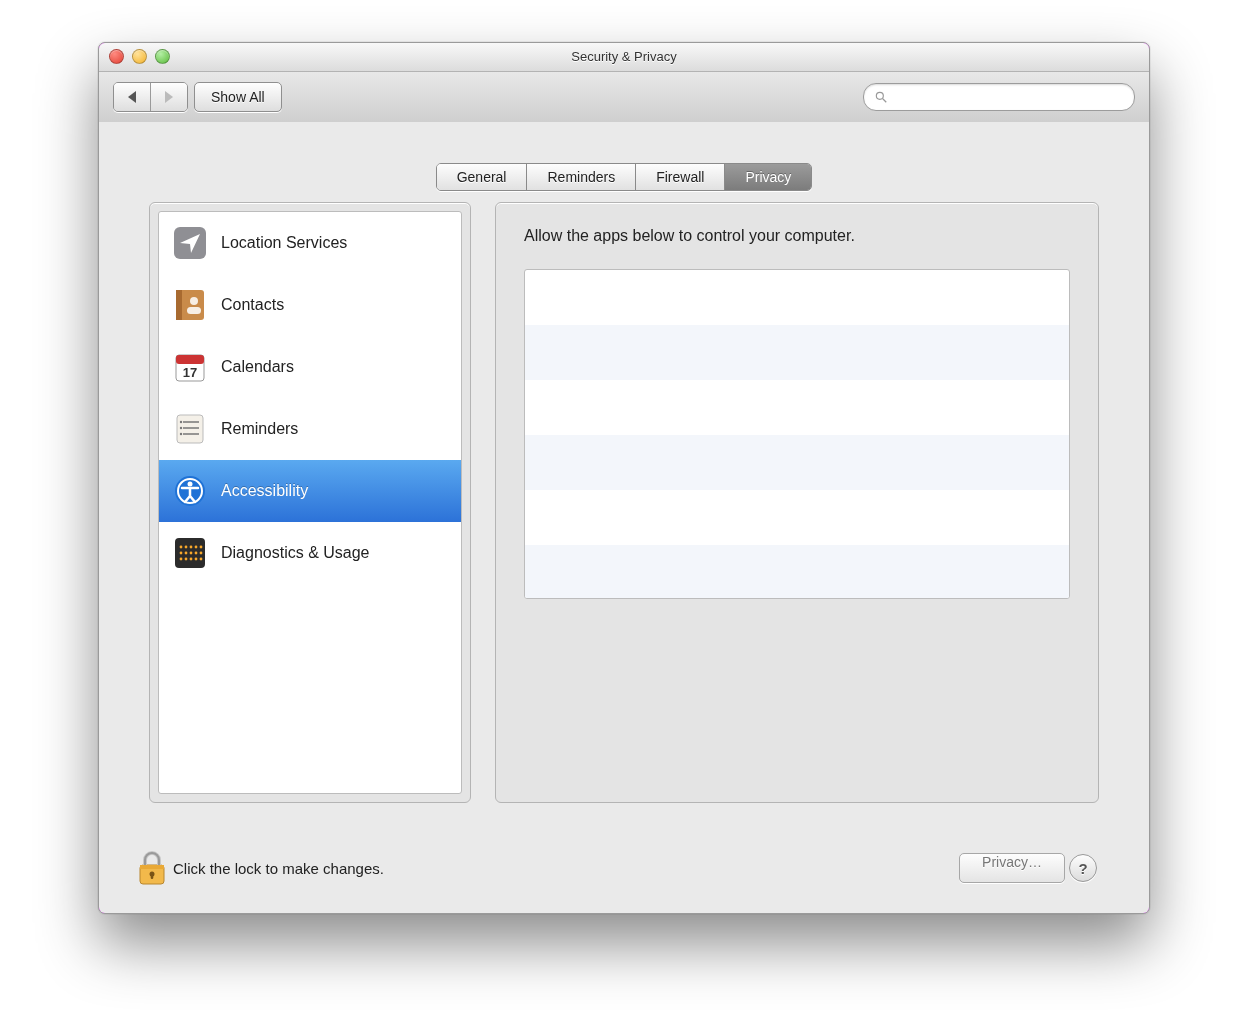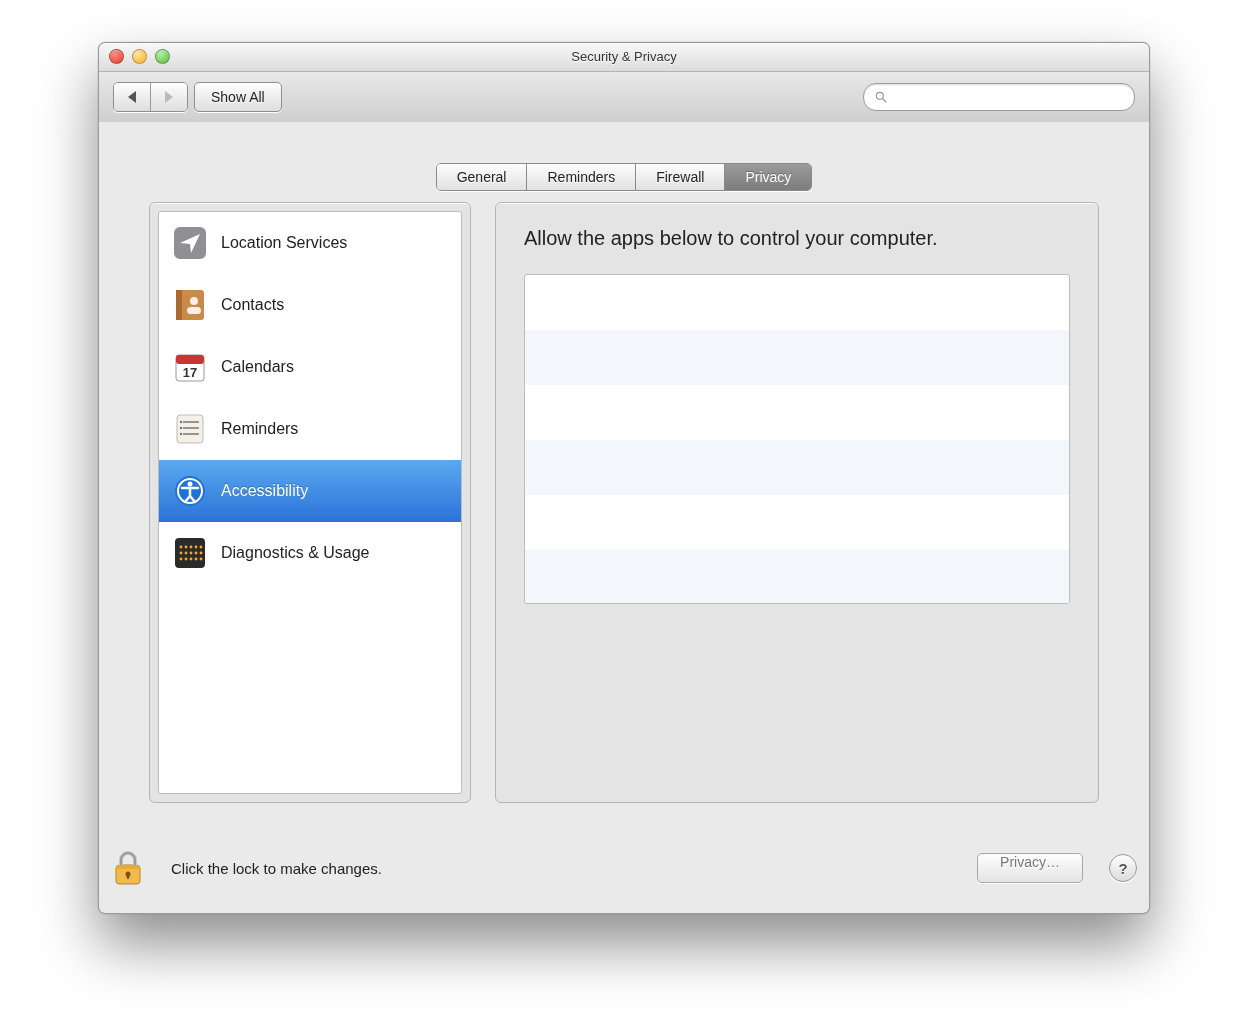--- a/index.html
+++ b/index.html
@@ -73,29 +73,29 @@
     position:absolute;inset:8px;background:#fff;border:1px solid #bcbcbc;border-radius:3px;
     overflow:hidden;
   }
   .li{
     display:flex;align-items:center;gap:14px;height:62px;padding:0 14px;font-size:16px;color:#222;
   }
   .li.selected{
     background:linear-gradient(#5aa9f0,#2c72d8);color:#fff;text-shadow:0 -1px 0 rgba(0,0,0,.25);font-weight:normal;
   }
   .li .ic{width:34px;height:34px;flex:none;display:flex;align-items:center;justify-content:flex-start;}
-  .right-title{font-size:20px;color:#222;}
+  .right-title{font-size:16px;color:#222;}
   .appbox{
     margin-top:24px;height:328px;background:#fff;border:1px solid #bcbcbc;border-radius:3px;overflow:hidden;
   }
   .row{height:55px;}
   .row.alt{background:#f3f6fb;}
   
   .footer{
-    position:absolute;left:0;right:0;bottom:0;height:90px;display:flex;align-items:center;padding:0 12px;gap:26px;
+    position:absolute;left:0;right:16px;bottom:0;height:90px;display:flex;align-items:center;padding:0 36px;gap:4px;
   }
   .footer .msg{font-size:15px;color:#222;}
   .advbtn{
     height:28px;padding:0 22px;border:1px solid #a7a7a7;border-radius:5px;
     background:linear-gradient(#fdfdfd,#e4e4e4);font-size:14px;color:#777;
     text-shadow:0 1px 0 #fff;box-shadow:0 1px 0 #fff;
   }
   .helpbtn{
     width:26px;height:26px;border-radius:50%;border:1px solid #9a9a9a;
     background:linear-gradient(#fdfdfd,#dcdcdc);display:flex;align-items:center;justify-content:center;

